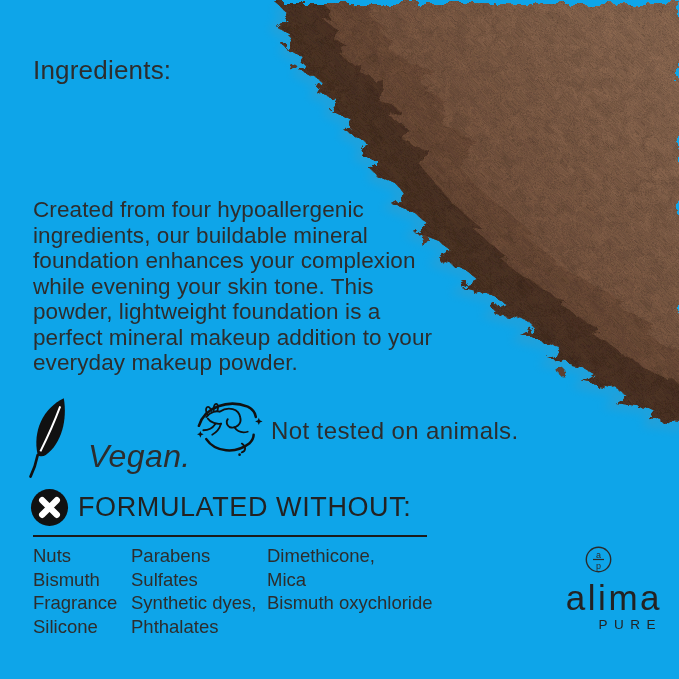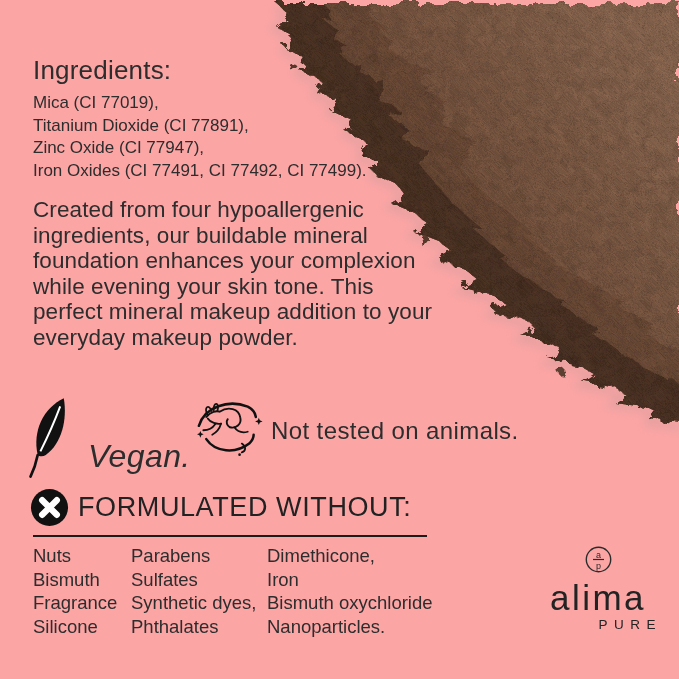--- a/index.html
+++ b/index.html
@@ -1,34 +1,34 @@
 <!DOCTYPE html>
 <html><head>
 <meta charset="utf-8">
 <style>
   html,body{margin:0;padding:0;background:#fff;}
-  .canvas{position:relative;width:679px;height:679px;background:#fca5a5;overflow:hidden;
+  .canvas{position:relative;width:679px;height:679px;background:#0ea5e9;overflow:hidden;
           font-family:"Liberation Sans", sans-serif;color:#2d2d2d;}
   .abs{position:absolute;}
   .ing-heading{left:33px;top:55px;font-size:26px;letter-spacing:.2px;}
   .ing-list{left:33px;top:92px;font-size:17px;line-height:22.5px;}
   .desc{left:33px;top:197px;font-size:22.5px;line-height:25.5px;letter-spacing:.1px;}
   .leaf-wrap{left:26px;top:392px;}
   .vegan-label{left:88px;top:438px;font-size:32px;letter-spacing:.4px;font-style:italic;}
   .bunny-wrap{left:190px;top:397px;}
   .bunny-label{left:271px;top:417px;font-size:24px;letter-spacing:.4px;}
   .fw-icon{left:30px;top:488px;}
   .fw-heading{left:78px;top:492px;font-size:27px;letter-spacing:.6px;color:#222;}
   .fw-rule{left:33px;top:535px;width:394px;height:2px;background:#1b1b1b;}
   .fw-col{top:544px;font-size:18.5px;line-height:23.5px;}
   .fw-col1{left:33px;}
   .fw-col2{left:131px;}
   .fw-col3{left:267px;}
   .brand{left:534px;top:546px;width:128px;text-align:center;color:#232323;}
-  .brand-name{font-size:35px;letter-spacing:2.5px;line-height:36px;margin-top:3px;}
+  .brand-name{font-size:35px;letter-spacing:2.5px;line-height:36px;margin-top:3px;text-align:right;}
   .brand-tagline{font-size:13.5px;letter-spacing:6.5px;margin-top:1px;padding-left:6px;text-align:right;}
   .powder{left:0;top:0;pointer-events:none;}
 </style>
 </head>
 <body>
 
 <div class="canvas">
 
   <svg class="abs powder" width="679" height="679" viewBox="0 0 679 679" aria-hidden="true">
     <defs>
@@ -74,32 +74,27 @@
         <rect x="260" y="0" width="419" height="440" filter="url(#sparkle)" opacity="0.5"></rect>
       </g>
 
       <circle cx="288" cy="62" r="3.5" fill="#56392a"></circle>
       <circle cx="421" cy="237" r="5" fill="#56392a"></circle>
       <circle cx="557" cy="367" r="3.5" fill="#5d4130"></circle>
     </g>
   </svg>
 
   <div class="abs ing-heading">Ingredients:</div>
-  <div class="abs ing-list">
-    <div>Mica (CI 77019),</div>
-    <div>Titanium Dioxide (CI 77891),</div>
-    <div>Zinc Oxide (CI 77947),</div>
-    <div>Iron Oxides (CI 77491, CI 77492, CI 77499).</div>
-  </div>
 
   <div class="abs desc">
     <div>Created from four hypoallergenic</div>
     <div>ingredients, our buildable mineral</div>
     <div>foundation enhances your complexion</div>
     <div>while evening your skin tone. This</div>
+    <div>powder, lightweight foundation is a</div>
     <div>perfect mineral makeup addition to your</div>
     <div>everyday makeup powder.</div>
   </div>
 
   <div class="abs leaf-wrap">
     <svg width="54" height="90" viewBox="0 0 60 92" aria-hidden="true">
       <path d="M42,3 C19,14 7,40 13,66 C15,68 19,68 22,66 C40,53 46,26 42,3 Z" fill="#111"></path>
       <path d="M16,62 C24,46 32,28 38,12" fill="none" stroke="#ffffff" stroke-width="2.2"></path>
       <path d="M13,66 C11,76 9,82 5,90" fill="none" stroke="#111" stroke-width="3" stroke-linecap="round"></path>
     </svg>
@@ -141,23 +136,22 @@
     <div>Silicone</div>
   </div>
   <div class="abs fw-col fw-col2">
     <div>Parabens</div>
     <div>Sulfates</div>
     <div>Synthetic dyes,</div>
     <div>Phthalates</div>
   </div>
   <div class="abs fw-col fw-col3">
     <div>Dimethicone,</div>
-    <div>Iron</div>
+    <div>Mica</div>
     <div>Bismuth oxychloride</div>
-    <div>Nanoparticles.</div>
   </div>
 
   <div class="abs brand">
     <svg width="27" height="27" viewBox="0 0 27 27" aria-hidden="true">
       <circle cx="13.5" cy="13.5" r="12.2" fill="none" stroke="#2b2b2b" stroke-width="1.4"></circle>
       <line x1="8" y1="13.5" x2="19" y2="13.5" stroke="#2b2b2b" stroke-width="1.2"></line>
       <text x="13.5" y="11.8" text-anchor="middle" font-size="9" fill="#2b2b2b" font-family="Liberation Sans, sans-serif">a</text>
       <text x="13.5" y="23" text-anchor="middle" font-size="9" fill="#2b2b2b" font-family="Liberation Sans, sans-serif">p</text>
     </svg>
     <div class="brand-name">alima</div>

